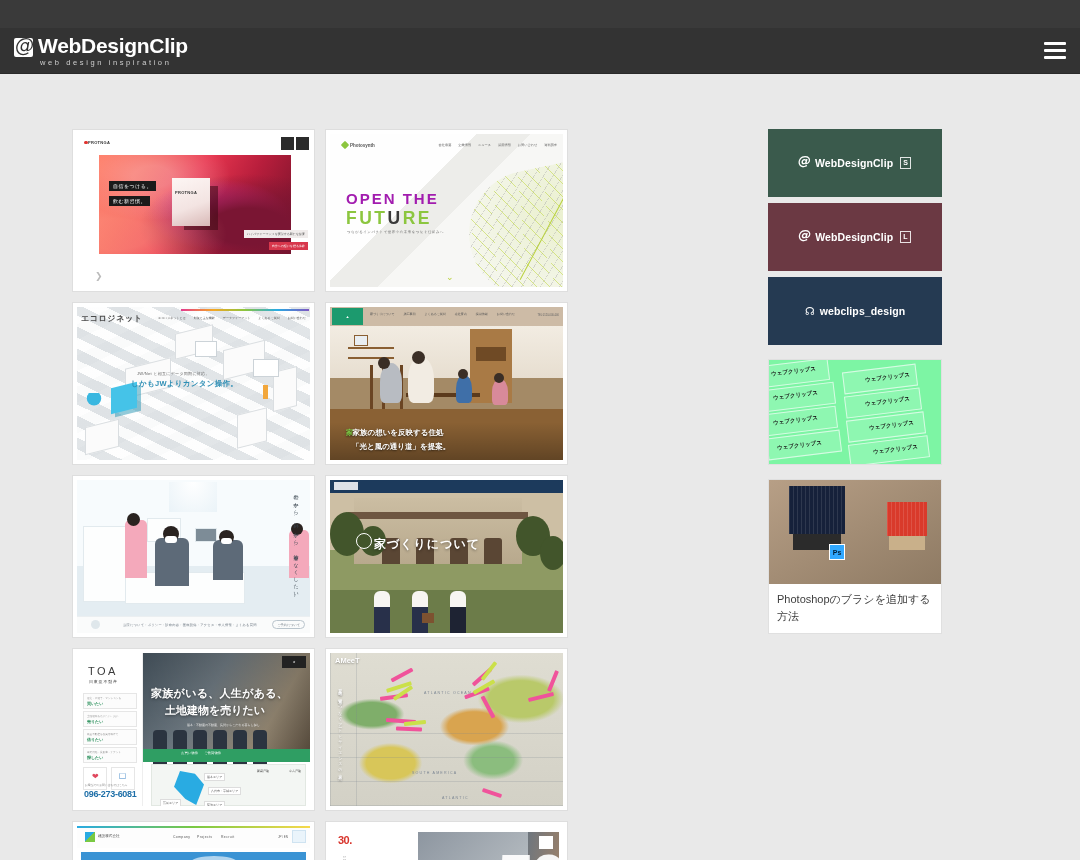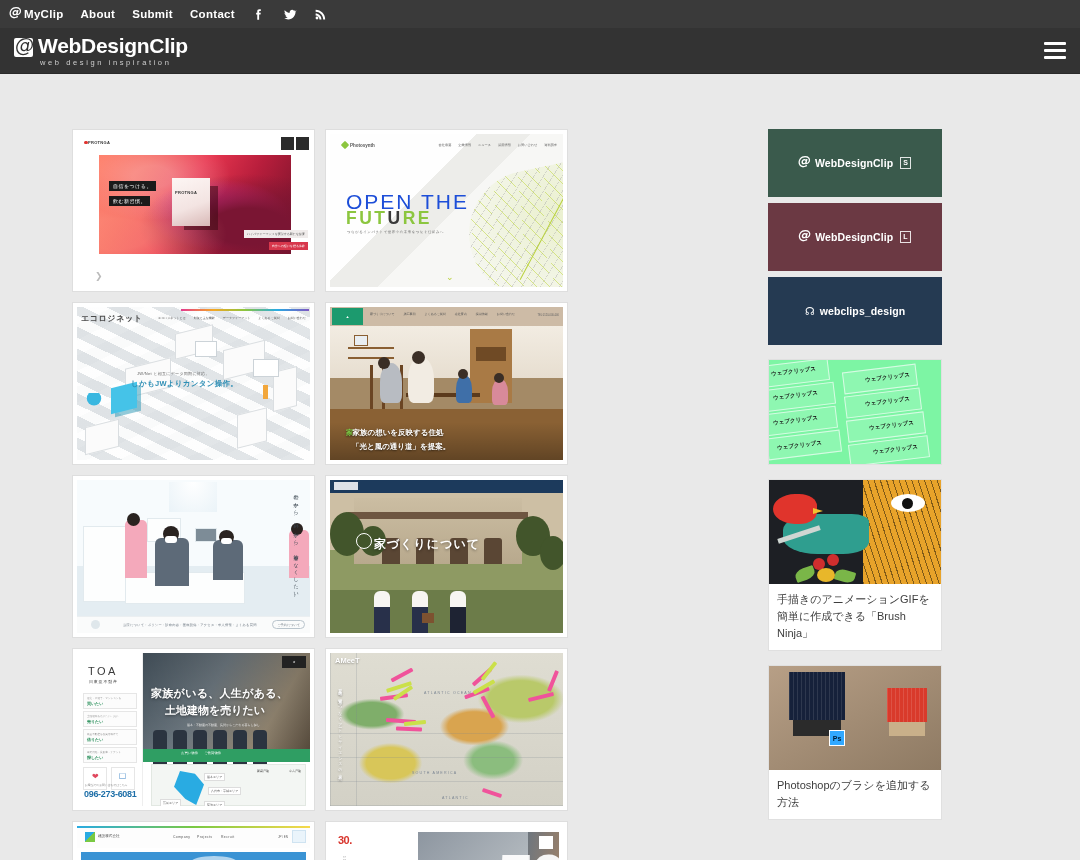--- a/index.html
+++ b/index.html
@@ -120,21 +120,21 @@
   }
   .c2 .leaf{
     position:absolute; right:-34px; top:36px; width:128px; height:128px;
     border-radius:50% 0 50% 50%; transform:rotate(-12deg);
     background:
       repeating-linear-gradient(58deg, rgba(190,214,60,.55) 0 .6px, rgba(255,255,255,0) .6px 9px),
       repeating-linear-gradient(-46deg, rgba(170,170,170,.45) 0 .6px, rgba(255,255,255,0) .6px 8px),
       radial-gradient(circle at 70% 40%, rgba(215,230,150,.4), rgba(255,255,255,.15));
   }
   .c2 .leafmid{position:absolute; right:18px; top:48px; width:1.3px; height:104px; background:#b9d13d; transform:rotate(28deg);}
-  .c2 .h1{position:absolute; left:16px; top:56px; font-size:21px; font-weight:normal; color:#1d4ed8; letter-spacing:2px;}
+  .c2 .h1{position:absolute; left:16px; top:56px; font-size:15px; font-weight:bold; color:#a21caf; letter-spacing:2px;}
   .c2 .h2{position:absolute; left:16px; top:74px; font-size:17.5px; font-weight:bold; letter-spacing:2.5px;}
   .c2 .sub{position:absolute; left:17px; top:96px; font-size:3.4px; color:#666; letter-spacing:.6px;}
   .c2 .pl{position:absolute; left:12px; top:8px; display:flex; align-items:center; gap:2px;}
   .c2 .pl b{font-size:4.5px; color:#555; font-weight:bold;}
   .c2 .diam{width:6px;height:6px;background:#8cc63f;transform:rotate(45deg) ;border-radius:1px;}
   .c2 .chev{position:absolute; left:116px; bottom:5px; color:#b9d13d; font-size:9px;}
   
   .c3 { background:#cdbba6; }
   .c3 .ph{
     position:absolute; left:0; right:0; top:19px; bottom:0;
@@ -282,46 +282,20 @@
   .sb3 .pb2{position:absolute; right:14px; top:22px; width:40px; height:70px;}
   .sb3 .pb2 .br{position:absolute; left:0; top:0; width:40px; height:34px; background:#d93a2b;
     background-image:repeating-linear-gradient(90deg, rgba(255,255,255,.12) 0 1px, rgba(0,0,0,0) 1px 4px);}
   .sb3 .pb2 .hl{position:absolute; left:2px; top:34px; width:36px; height:14px; background:#c9b08a;}
   .sb3 .ps{position:absolute; left:60px; top:64px; width:16px; height:16px; background:#31a8ff; color:#001e36; font-size:7px; font-weight:bold; display:flex; align-items:center; justify-content:center; border:1px solid #fff;}
 </style>
 </head>
 <body>
 
 <div class="topbar">
-  <div class="topnav">
-    <a href="#">
-      <span class="glyph-logo"></span>
-      <span>MyClip</span>
-    </a>
-    <a href="#">About</a>
-    <a href="#">Submit</a>
-    <a href="#">Contact</a>
-    <a href="#">
-      <svg class="ico" viewBox="0 0 24 24">
-        <path d="M15.2 3h-2.6C10.1 3 9 4.3 9 6.4V9H7.1v3H9v9h3.2v-9h2.4l.4-3h-2.8V6.8c0-.6.2-1 1-1h1.9V3z"></path>
-      </svg>
-    </a>
-    <a href="#">
-      <svg class="ico" viewBox="0 0 24 24">
-        <path d="M22 5.9c-.7.3-1.5.6-2.3.7.8-.5 1.5-1.3 1.8-2.3-.8.5-1.7.9-2.7 1.1-.8-.8-1.9-1.4-3.1-1.4-2.3 0-4.2 1.9-4.2 4.2 0 .3 0 .6.1.9C8.2 8.9 5.1 7.2 3 4.6c-.3.6-.5 1.3-.5 2 0 1.5.7 2.7 1.9 3.5-.7 0-1.3-.2-1.9-.5 0 2 1.5 3.7 3.4 4.1-.3.1-.7.1-1.1.1-.3 0-.5 0-.8-.1.5 1.7 2.1 2.9 3.9 2.9-1.4 1.1-3.2 1.8-5.2 1.8H2c2 1.3 4.3 2 6.8 2 8.2 0 12.7-6.8 12.7-12.7v-.6c.9-.6 1.7-1.4 2.3-2.2z"></path>
-      </svg>
-    </a>
-    <a href="#">
-      <svg class="ico ico-rss" viewBox="0 0 24 24">
-        <circle cx="5.5" cy="18.5" r="2.6"></circle>
-        <path d="M3 10.3v3.6c3.9 0 7.1 3.2 7.1 7.1h3.6C13.7 15.1 8.9 10.3 3 10.3z"></path>
-        <path d="M3 3.4V7c7.7 0 14 6.3 14 14h3.6C20.6 11.3 12.7 3.4 3 3.4z"></path>
-      </svg>
-    </a>
-  </div>
 </div>
 
 <div class="header">
   <div class="brand">
     <span class="brand-mark"></span>
     <span class="brand-text">
       <div class="brand-name">WebDesignClip</div>
       <div class="brand-sub">web design inspiration</div>
     </span>
   </div>
@@ -658,39 +632,20 @@
           <div class="tx" style="left:4px; top:57px; transform:rotate(-7deg);">ウェブクリップス</div>
           <div class="tx" style="left:8px; top:82px; transform:rotate(-7deg);">ウェブクリップス</div>
           <div class="tx" style="left:96px; top:14px; transform:rotate(-7deg);">ウェブクリップス</div>
           <div class="tx" style="left:96px; top:38px; transform:rotate(-7deg);">ウェブクリップス</div>
           <div class="tx" style="left:100px; top:62px; transform:rotate(-7deg);">ウェブクリップス</div>
           <div class="tx" style="left:104px; top:86px; transform:rotate(-7deg);">ウェブクリップス</div>
         </div>
       </div>
     </div>
 
-    <div class="s-card">
-      <div class="s-thumb">
-        <div class="sb2">
-          <div class="fur"></div>
-          <div class="teal"></div>
-          <div class="bird"></div>
-          <div class="beak"></div>
-          <div class="eye"></div>
-            <div class="pup"></div>
-          <div class="brush"></div>
-          <div class="leaf" style="left:26px; bottom:4px; width:20px; height:12px; transform:rotate(-20deg);"></div>
-          <div class="leaf" style="left:66px; bottom:2px; width:20px; height:12px; transform:rotate(16deg);"></div>
-          <div class="berry" style="left:44px; bottom:14px;"></div>
-          <div class="berry" style="left:58px; bottom:18px;"></div>
-          <div style="position:absolute; left:48px; bottom:2px; width:18px; height:14px; background:#e8b72a; border-radius:50%;"></div>
-        </div>
-      </div>
-      <div class="s-title">手描きのアニメーションGIFを簡単に作成できる「Brush Ninja」</div>
-    </div>
 
     <div class="s-card">
       <div class="s-thumb">
         <div class="sb3">
           <div class="pb">
               <div class="br"></div>
               <div class="hl"></div>
             </div>
           <div class="pb2">
               <div class="br"></div>

